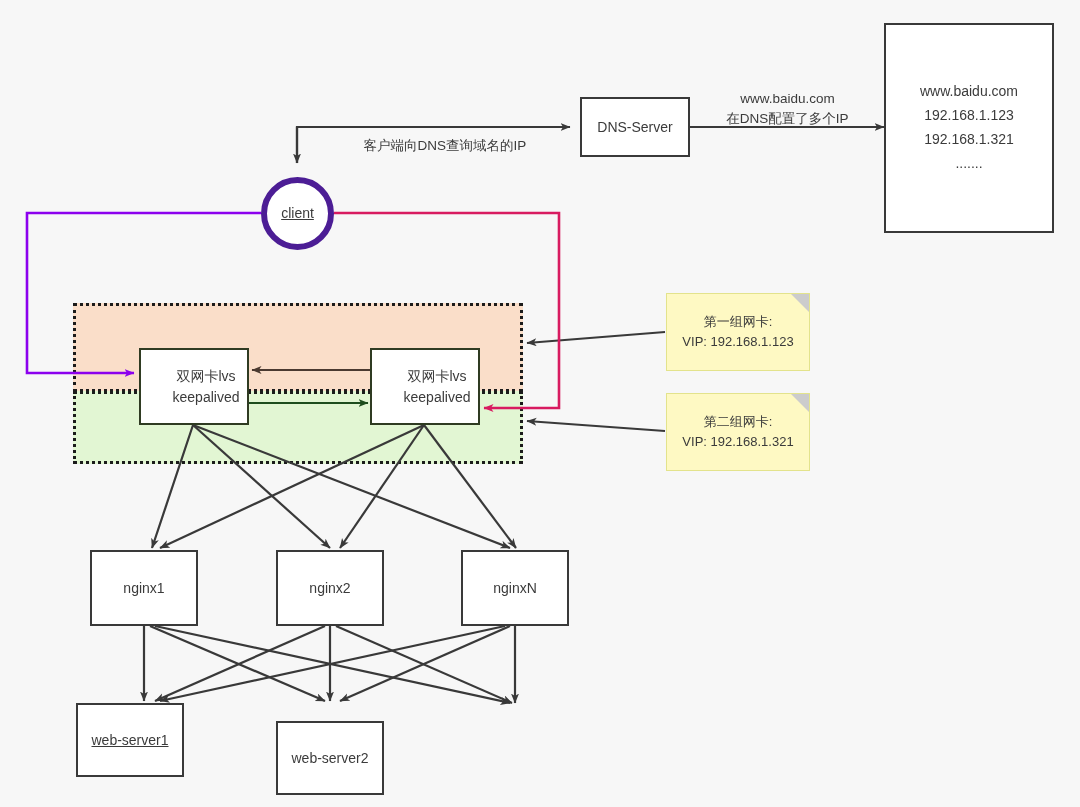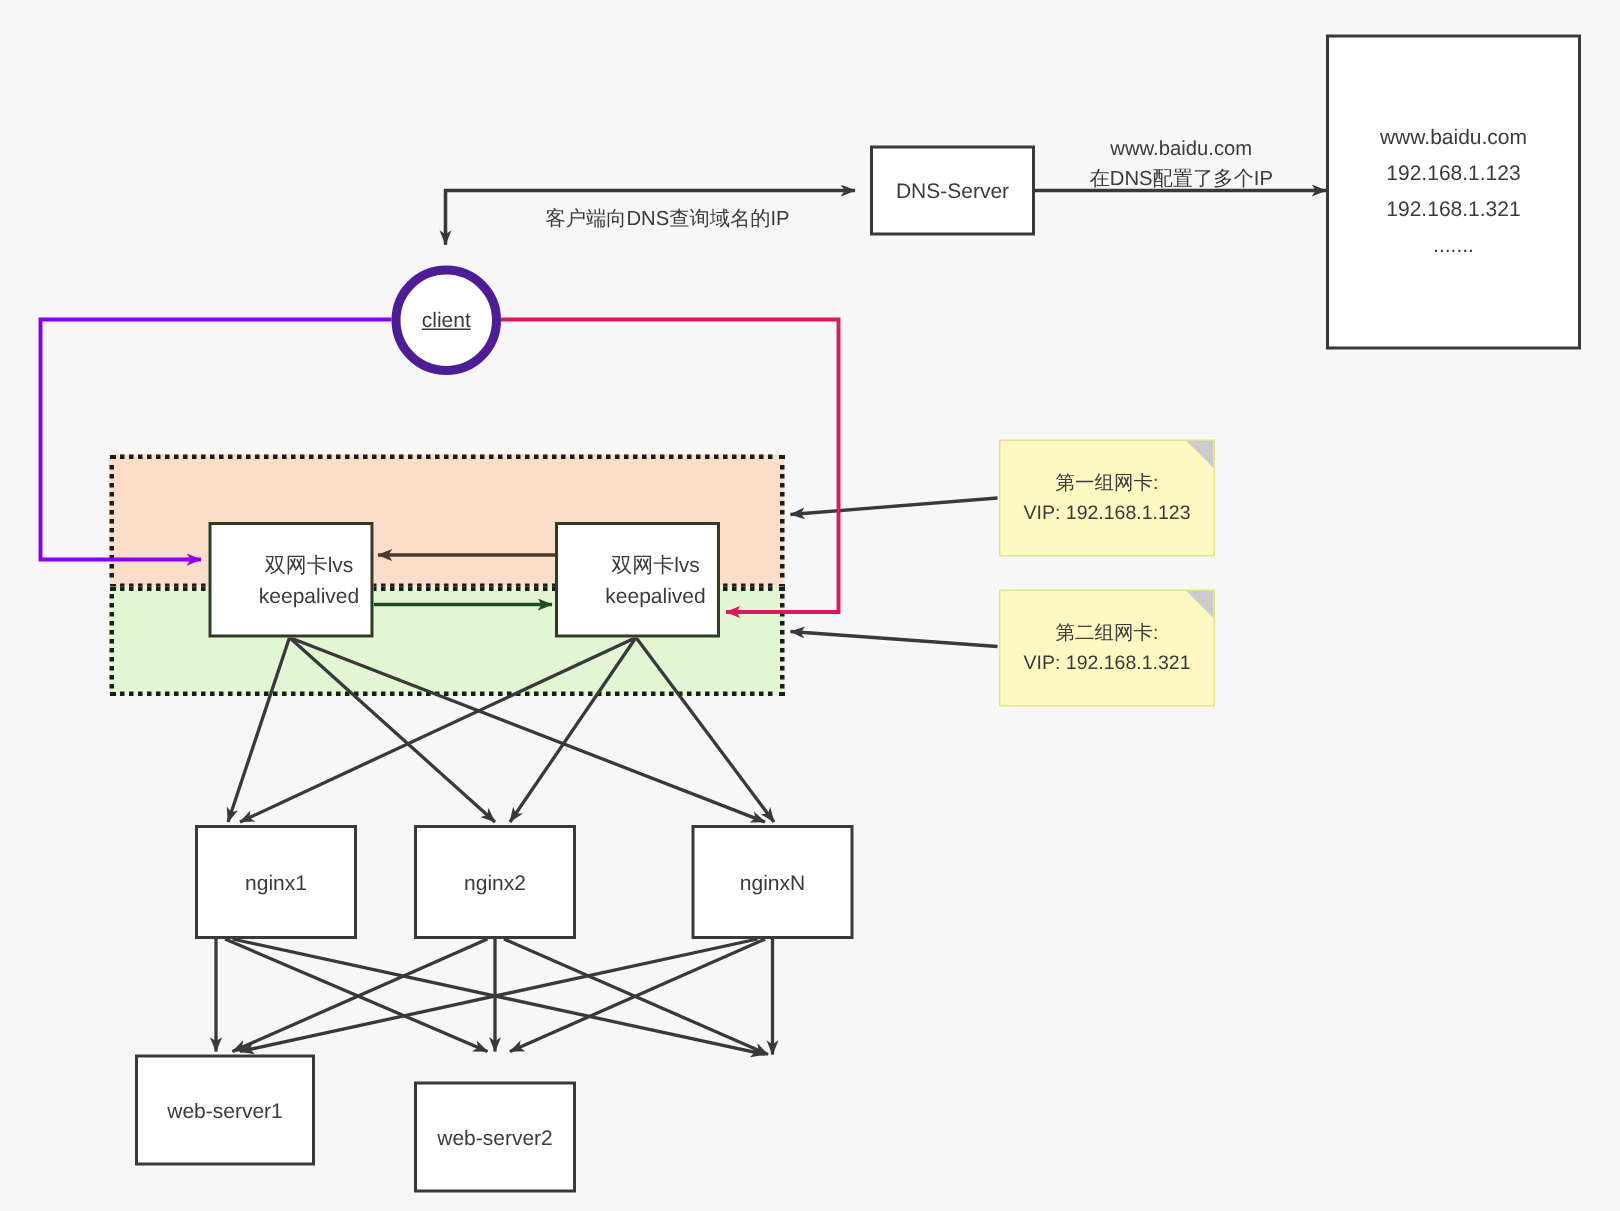--- a/index.html
+++ b/index.html
@@ -178,25 +178,25 @@
 .......</div>
 
   <div class="node circle" style="left:261px; top:177px; width:73px; height:73px;">client</div>
 
   <div class="node lvs" style="left:139px; top:348px; width:110px; height:77px;">双网卡lvs
 keepalived</div>
 
   <div class="node lvs" style="left:370px; top:348px; width:110px; height:77px;">双网卡lvs
 keepalived</div>
 
-  <div class="node" style="left:90px; top:550px; width:108px; height:76px;margin-left:40px;">nginx1</div>
+  <div class="node" style="left:90px; top:550px; width:108px; height:76px;">nginx1</div>
   <div class="node" style="left:276px; top:550px; width:108px; height:76px;">nginx2</div>
   <div class="node" style="left:461px; top:550px; width:108px; height:76px;">nginxN</div>
 
-  <div class="node" style="left:90px; top:703px; width:120px; height:74px;">web-server1</div>
+  <div class="node" style="left:76px; top:703px; width:108px; height:74px;text-decoration:underline;">web-server1</div>
   <div class="node" style="left:276px; top:703px; width:108px; height:74px;margin-top:18px;">web-server2</div>
 
   <div class="sticky" style="left:666px; top:293px; width:144px; height:78px;">
     <span class="fold"></span>
     <span>第一组网卡:
 VIP: 192.168.1.123</span>
   </div>
   <div class="sticky" style="left:666px; top:393px; width:144px; height:78px;">
     <span class="fold"></span>
     <span>第二组网卡:

